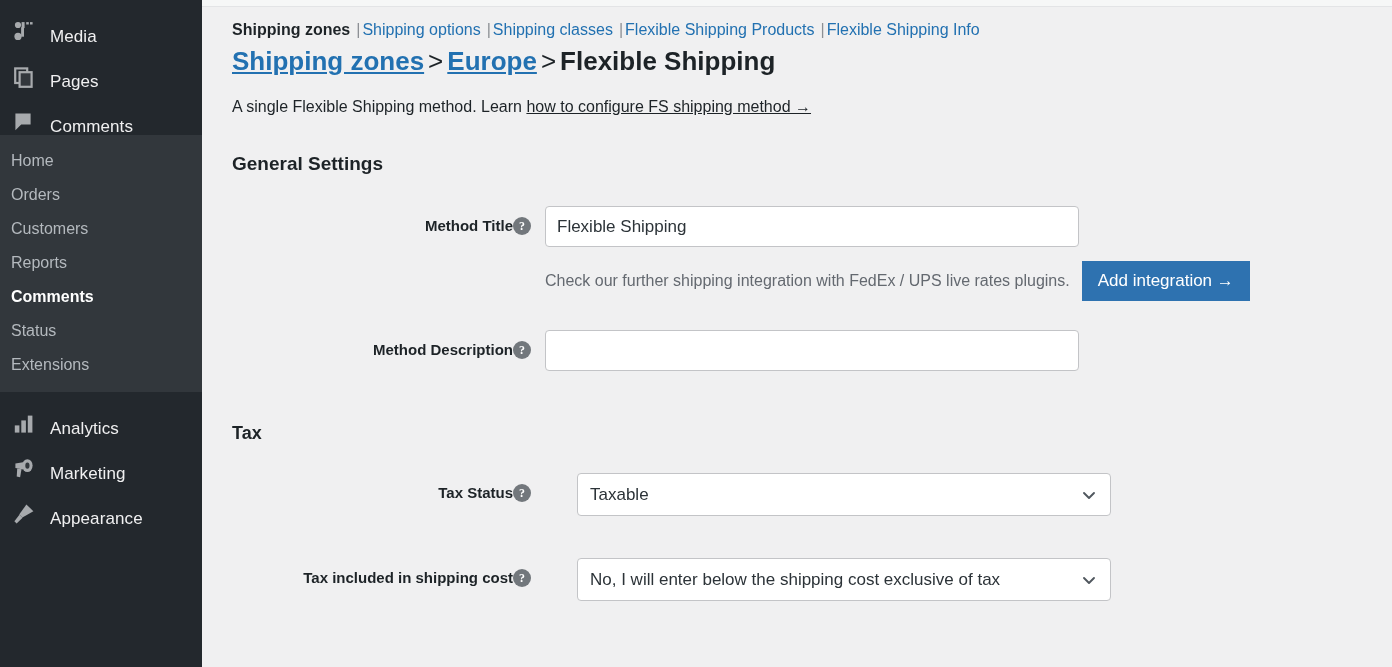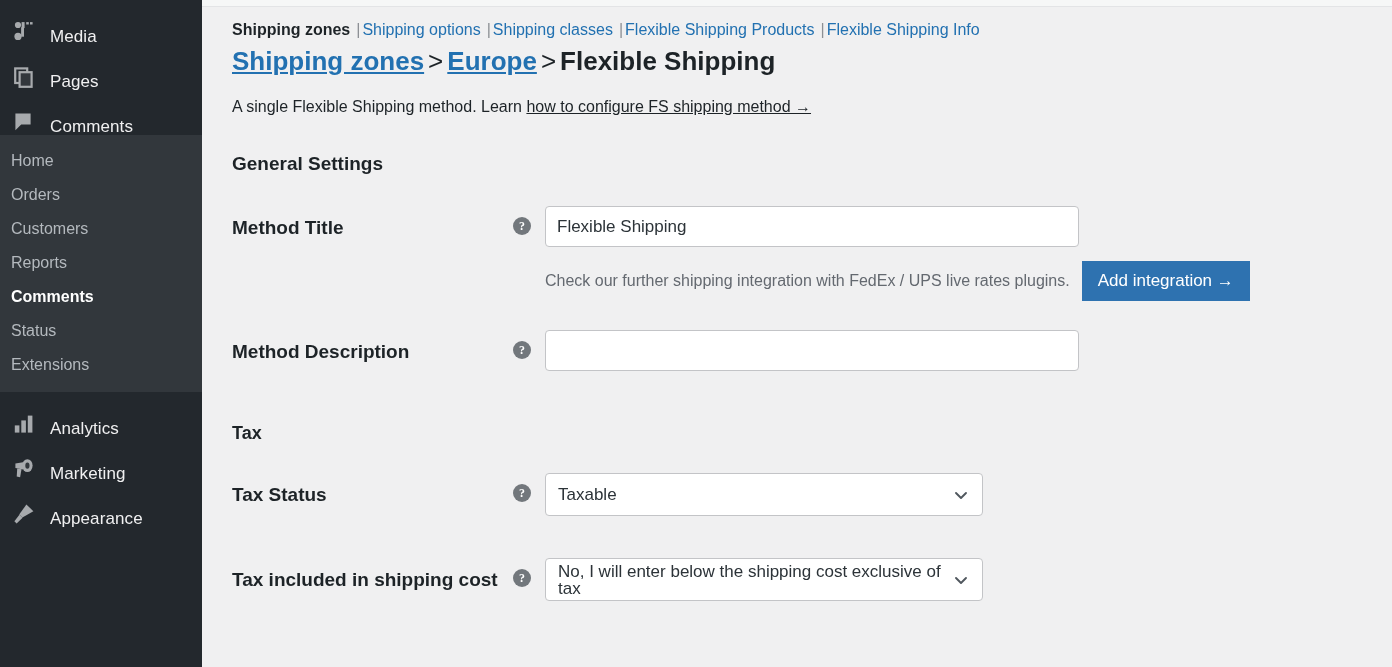--- a/index.html
+++ b/index.html
@@ -167,25 +167,26 @@
   .section-heading.tax { font-size: 18px; margin-top: 53px; }
 
   
   .form-row {
     display: flex;
     align-items: flex-start;
     margin-top: 33px;
   }
   .form-row .row-label {
     width: 281px; flex: 0 0 281px;
-    font-size: 19px;
+    font-size: 15px;
     font-weight: bold;
     color: #1d2327;
     padding-top: 11px;
     line-height: 1.2;
+    text-align: right;
   }
   .help-tip {
     flex: 0 0 18px;
     width: 18px; height: 18px;
     border-radius: 50%;
     background: #72777c;
     color: #fff;
     font-size: 12px;
     font-weight: bold;
     display: flex; align-items: center; justify-content: center;
@@ -204,30 +205,31 @@
     background: #fff;
     font-size: 17px;
     color: #2c3338;
     padding: 0 11px;
     font-family: "Liberation Sans", sans-serif;
     outline: none;
   }
   .text-input::placeholder { color: #8c8f94; }
 
   .select-box {
-    width: 438px; height: 43px;
+    width: 534px; height: 43px;
     border: 1px solid #c3c4c7;
     border-radius: 4px;
     background: #fff;
     display: flex; align-items: center;
     padding: 0 13px 0 12px;
     font-size: 17px;
     color: #2c3338;
     cursor: pointer;
     position: relative;
+    margin-left: 32px;
   }
   .select-box .sel-value { flex: 1 1 auto; line-height: 1; }
   .select-box .chev {
     flex: 0 0 16px;
     width: 16px; height: 16px;
     display: block;
   }
 
   
   .helper-row {

